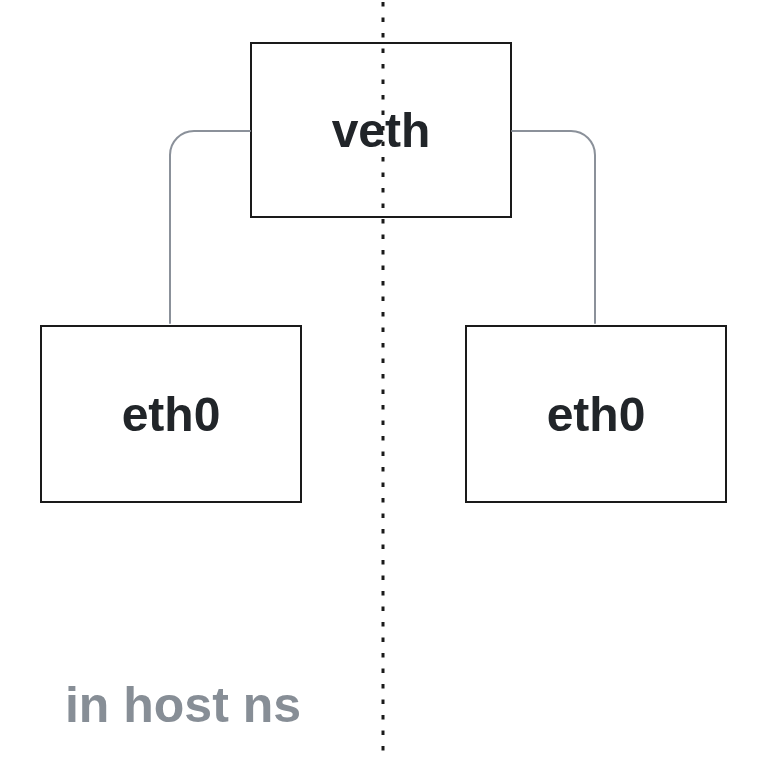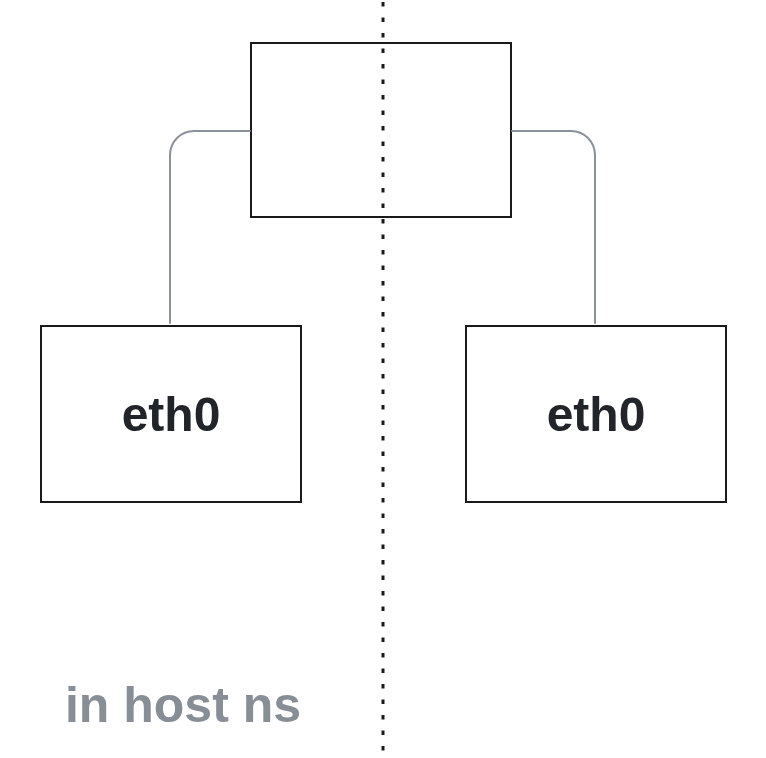--- a/index.html
+++ b/index.html
@@ -66,18 +66,19 @@
   <div class="node node-veth"></div>
   <div class="node node-eth0-host"></div>
   <div class="node node-eth0-pod"></div>
 
   <svg class="wires" viewBox="0 0 766 758" xmlns="http://www.w3.org/2000/svg">
     <path d="M 383 2 V 758" fill="none" stroke-width="3" stroke-dasharray="4.5 11" stroke="#1a1a1a"></path>
     <path d="M 250 131 H 194 A 24 24 0 0 0 170 155 V 323" fill="none" stroke-width="2" stroke-linecap="round" stroke="#8b919a"></path>
     <path d="M 512 131 H 571 A 24 24 0 0 1 595 155 V 323" fill="none" stroke-width="2" stroke-linecap="round" stroke="#8b919a"></path>
   </svg>
 
+  <div class="node-label label-veth">veth</div>
   <div class="node-label label-eth0-host">eth0</div>
   <div class="node-label label-eth0-pod">eth0</div>
 
   <div class="ns-label ns-label-host">in host ns</div>
 
 </div>
 
 </body></html>

